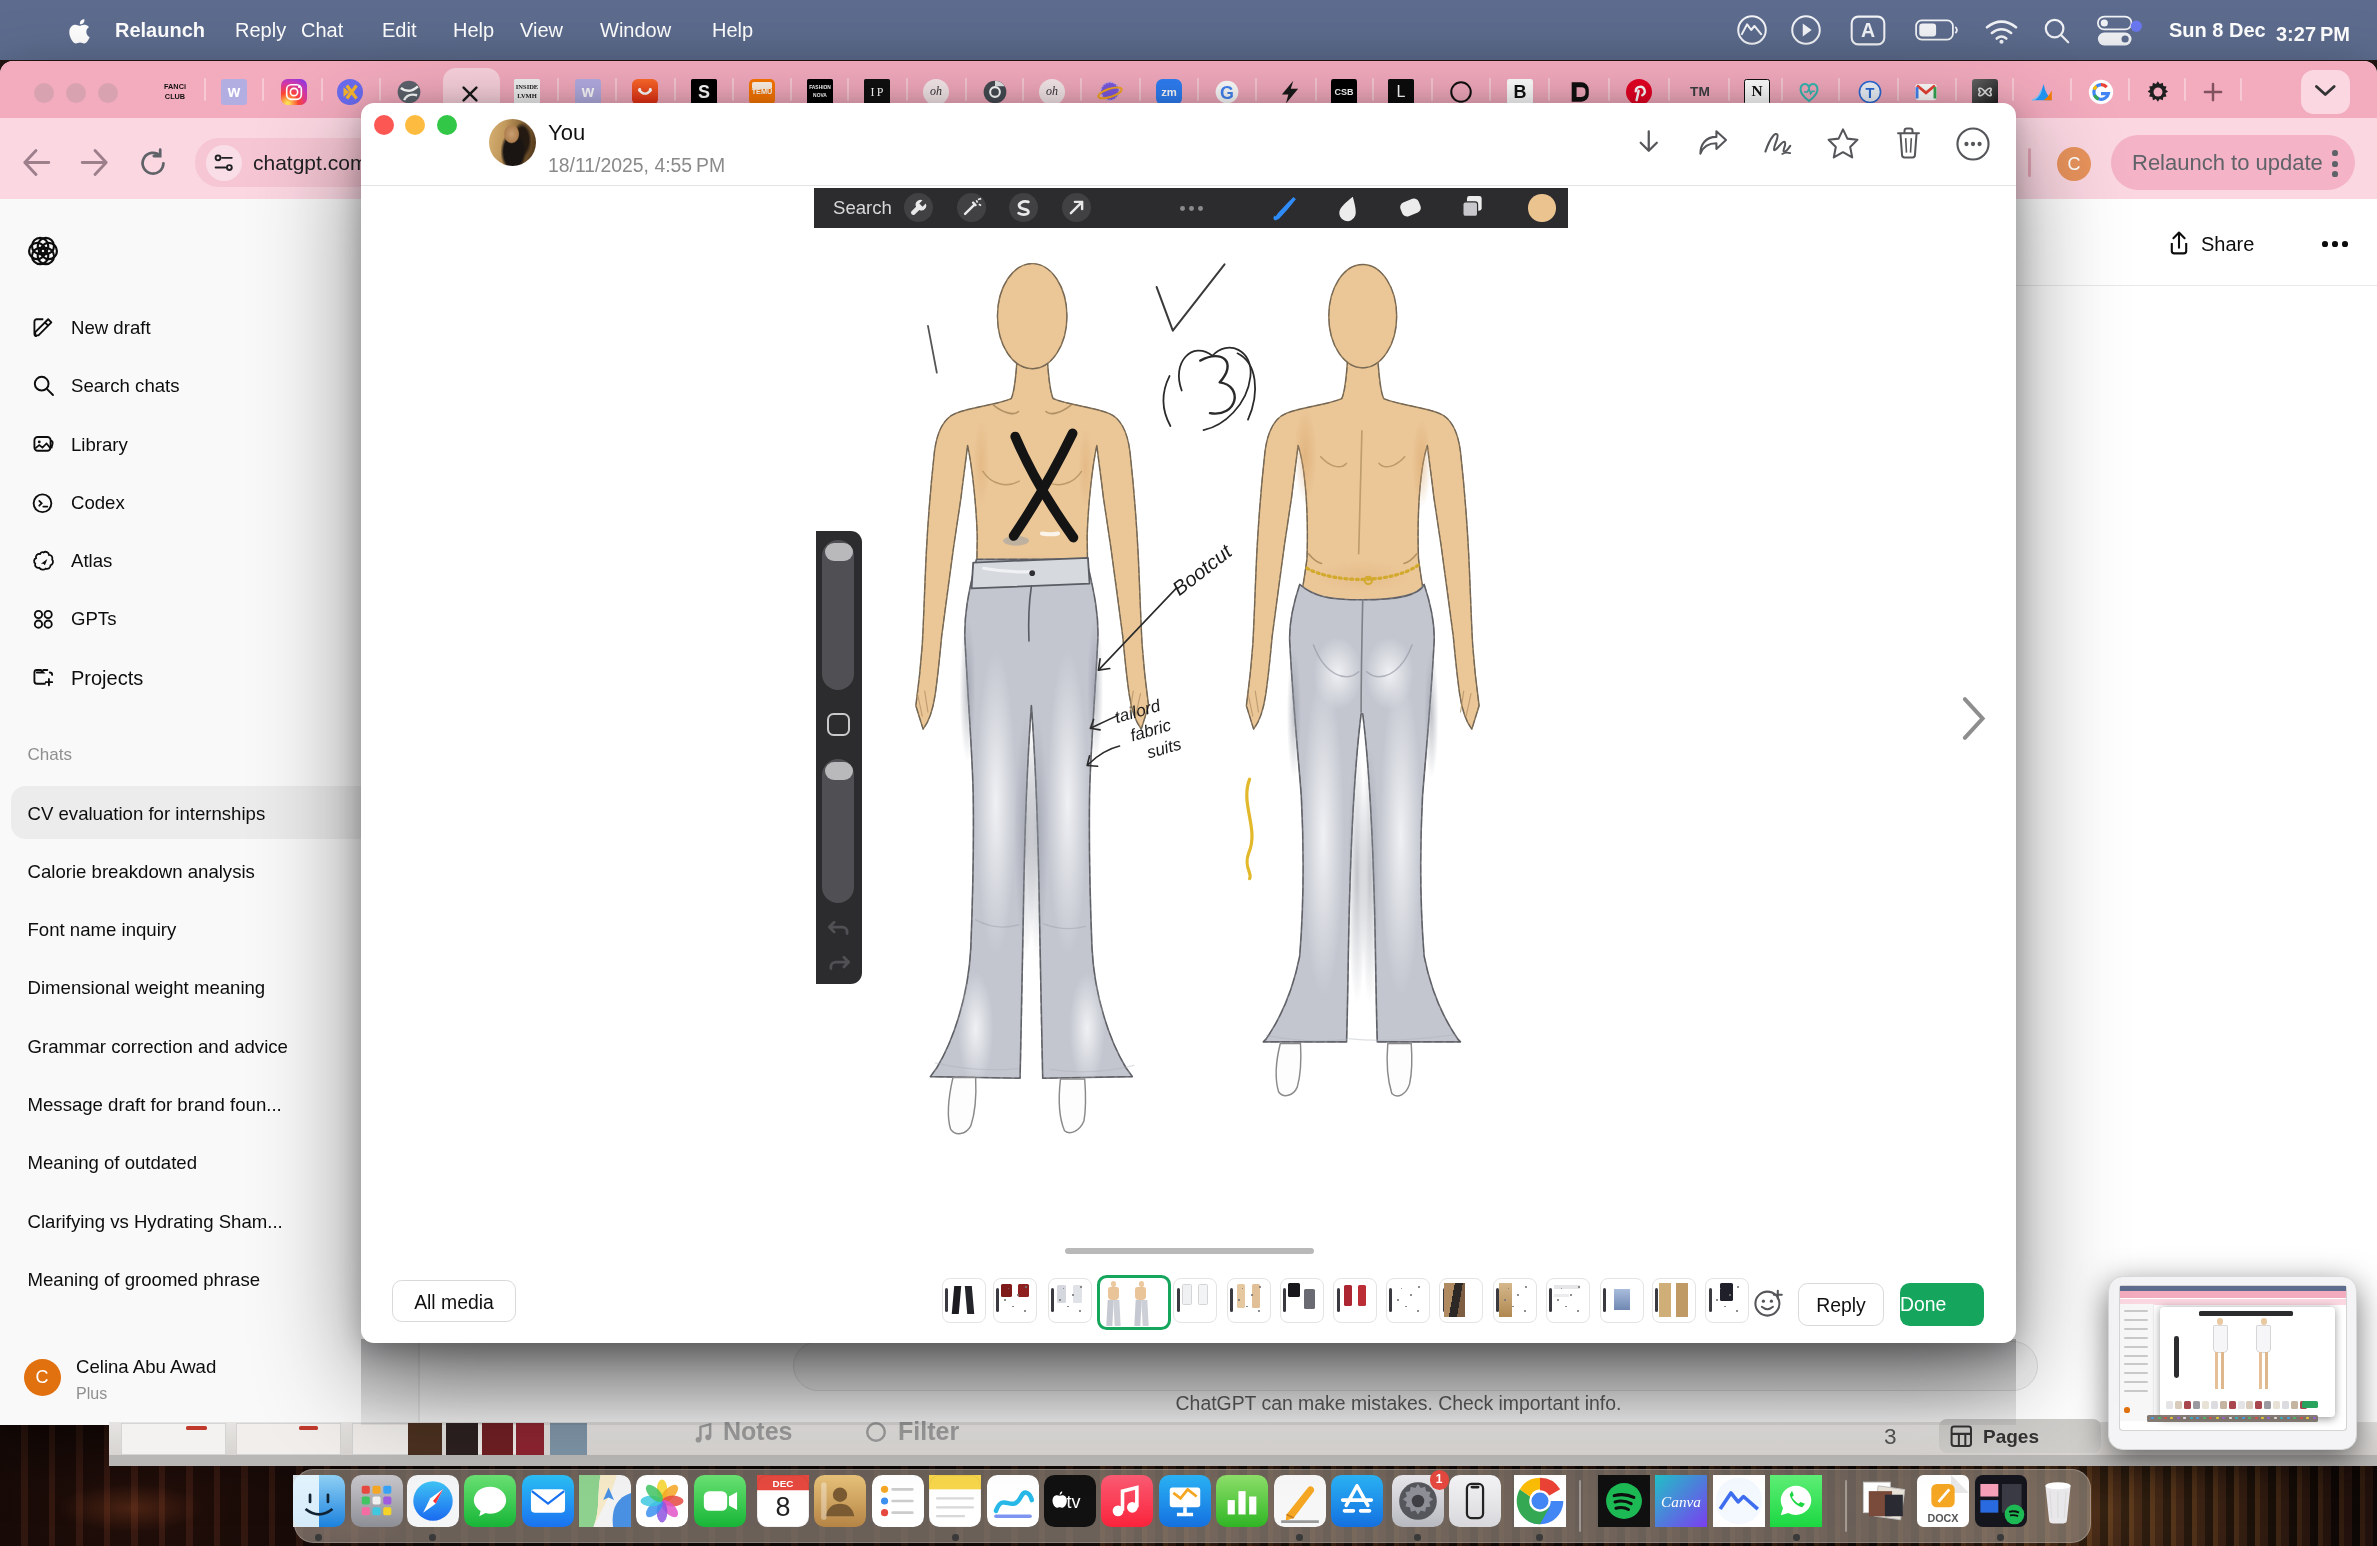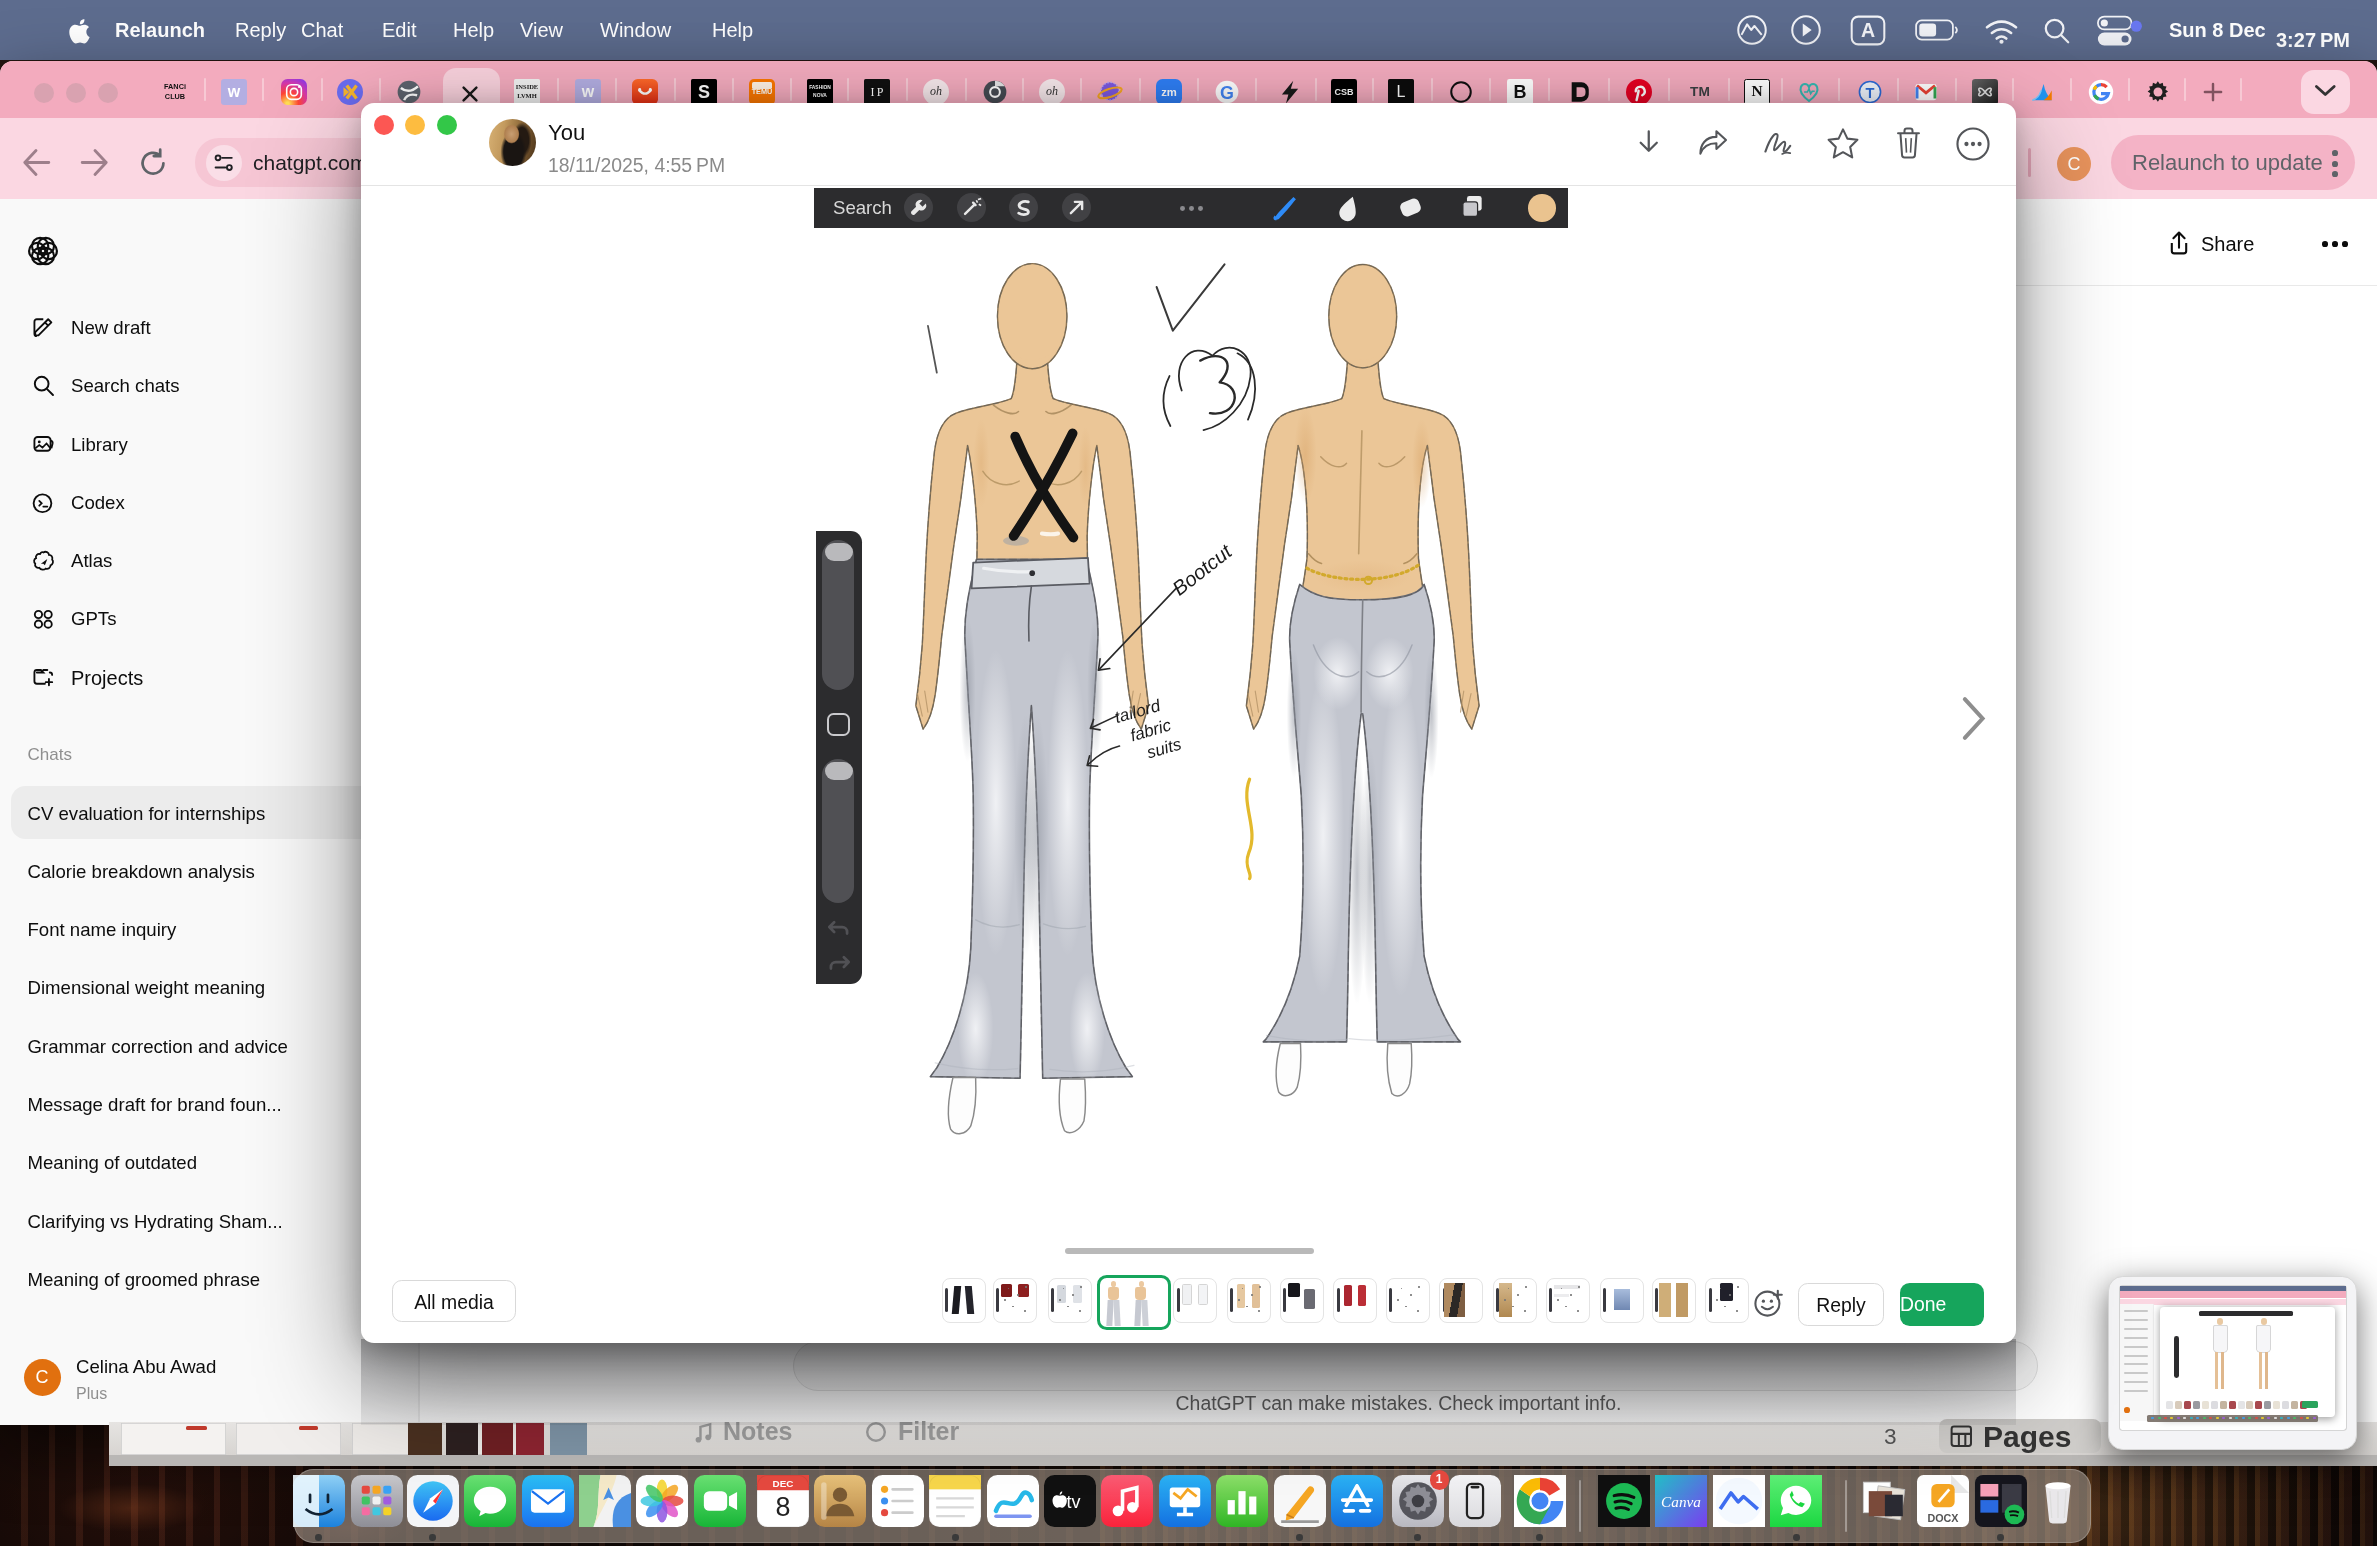--- a/index.html
+++ b/index.html
@@ -47,21 +47,21 @@
     <path d="M25 25 L34 34" stroke="#f2f3f7" stroke-width="2.8" stroke-linecap="round"></path>
   </svg>
 <svg style="position:absolute;left:2096px;top:14.6px;width:47px;height:32px;" viewBox="0 0 58 40">
     <rect x="2" y="2" width="42" height="16" rx="8" fill="none" stroke="#f2f3f7" stroke-width="2.2"></rect>
     <circle cx="10" cy="10" r="4.5" fill="#f2f3f7"></circle>
     <rect x="2" y="22" width="42" height="16" rx="8" fill="#f2f3f7"></rect>
     <circle cx="36" cy="30" r="4.5" fill="#5d6c8e"></circle>
     <circle cx="50" cy="14" r="7" fill="#6a78f2"></circle>
   </svg>
 <div style="position:absolute;left:2169px;top:0px;height:60px;line-height:60px;color:#fff;font-size:20px;font-weight:600;">Sun 8 Dec</div>
-<div style="position:absolute;left:2276px;top:10px;height:76px;line-height:60px;color:#fff;font-size:20px;font-weight:600;">3:27 PM</div>
+<div style="position:absolute;left:2276px;top:4px;height:76px;line-height:60px;color:#fff;font-size:20px;font-weight:600;">3:27 PM</div>
 <div style="position:absolute;left:0px;top:61px;width:2377px;height:1363px;background:#fbd7e2;border-radius:13px 13px 0 0;box-shadow:0 24px 65px rgba(0,0,0,.5);"></div>
 <div style="position:absolute;left:0px;top:61px;width:2377px;height:57px;background:#f3abbe;border-radius:13px 13px 0 0;"></div>
 <div style="position:absolute;left:34px;top:83px;width:20px;height:20px;background:#d9a2b0;border-radius:50%;"></div>
 <div style="position:absolute;left:66px;top:83px;width:20px;height:20px;background:#d9a2b0;border-radius:50%;"></div>
 <div style="position:absolute;left:98px;top:83px;width:20px;height:20px;background:#d9a2b0;border-radius:50%;"></div>
 <div style="position:absolute;left:162px;top:79px;width:26px;height:26px;">
     <div style="position:absolute;left:0;top:3.2px;width:26px;text-align:center;font-size:7.3px;font-weight:700;color:#111;line-height:9.7px;">FANCi<br>CLUB</div>
   </div>
 <div style="position:absolute;left:221px;top:79px;width:26px;height:26px;">
     <div style="position:absolute;inset:0;background:#b3aee2;border-radius:3.2px;"></div>
@@ -409,21 +409,21 @@
   </svg>
 <svg style="position:absolute;left:864px;top:1420px;width:24px;height:24px;" viewBox="0 0 30 30">
     <circle cx="15" cy="15" r="11" fill="none" stroke="#9b9b9b" stroke-width="3"></circle>
   </svg>
 <div style="position:absolute;left:898px;top:1417px;height:29px;font-size:25px;color:#9b9b9b;line-height:29px;font-weight:600;">Filter</div>
 <div style="position:absolute;left:1939px;top:1419px;width:162px;height:34px;background:#d0cecb;border-radius:8px;"></div>
 <svg style="position:absolute;left:1950px;top:1425px;width:22.6px;height:22.6px;" viewBox="0 0 28 28">
     <rect x="2" y="2" width="24" height="24" rx="3" fill="none" stroke="#333" stroke-width="2.5"></rect>
     <path d="M2 11 h24 M11 11 v15 M19 11 v15" stroke="#333" stroke-width="2.5"></path>
   </svg>
-<div style="position:absolute;left:1983px;top:1421px;height:31px;font-size:30px;color:#333;line-height:31px;font-weight:600;">Pages</div>
+<div style="position:absolute;left:1983px;top:1421px;height:31px;font-size:19px;color:#333;line-height:31px;font-weight:600;">Pages</div>
 <div style="position:absolute;left:1884px;top:1422px;height:29px;font-size:22.6px;color:#555;line-height:29px;">3</div>
 <div style="position:absolute;left:294px;top:1469px;width:1797px;height:74px;background:rgba(150,138,128,.68);border-radius:19.4px;border:0.8px solid rgba(255,255,255,.22);"></div>
 <div style="position:absolute;left:293px;top:1475px;width:52px;height:52px;">
     <div style="position:absolute;inset:0;background:linear-gradient(180deg,#8fd0f5,#1c82dd);border-radius:10.5px;"></div>
     <svg viewBox="0 0 58 58" style="position:absolute;inset:0;width:100%;height:100%">
       <path d="M0 0 h29 v58 h-29 Z" fill="#eaf6fd" opacity=".9" transform="translate(0,0)"></path>
       <rect x="0" y="0" width="58" height="58" rx="13" fill="none"></rect>
       <path d="M19 22 v8 M39 22 v8" stroke="#123" stroke-width="3" stroke-linecap="round"></path>
       <path d="M14 38 q15 12 30 0" fill="none" stroke="#123" stroke-width="3"></path>
     </svg>

